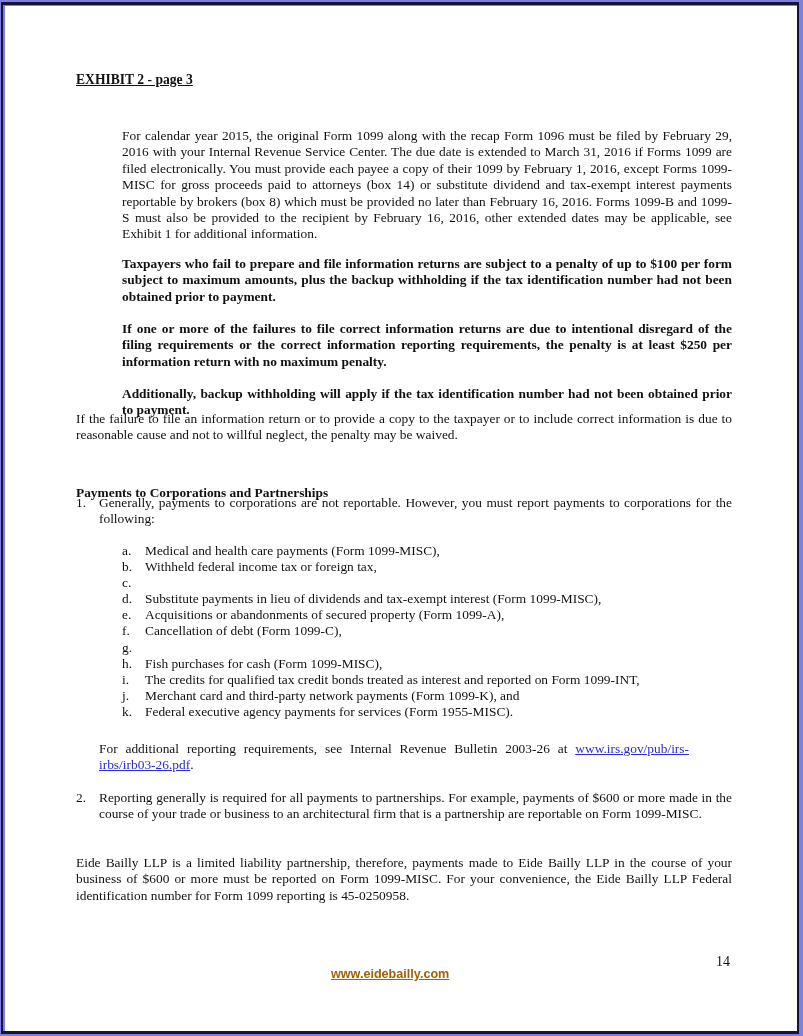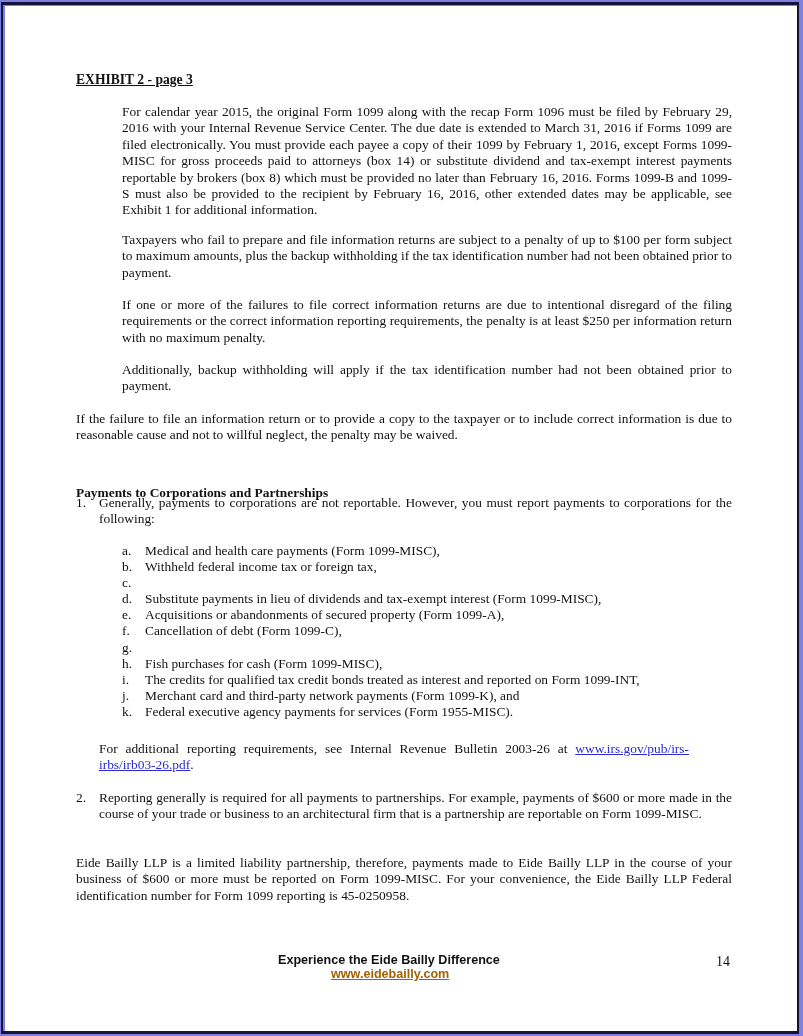--- a/index.html
+++ b/index.html
@@ -53,26 +53,27 @@
       font-size: 13.6px;
     }
     .block {
       position: absolute;
       text-align: justify;
       text-align-last: left;
     }
     .indent-block {
       left: 122px;
       width: 610px;
+      margin-top: 24px;
     }
     .full-block {
       left: 76px;
       width: 656px;
     }
-    .bold { font-weight: normal; }
+    .bold { font-weight: bold; }
     .section-title {
       position: absolute;
       left: 76px;
       top: 461px;
       font-weight: bold;
       margin-top: 24px;
     }
     .num-item {
       position: absolute;
       left: 76px;
@@ -220,17 +221,16 @@
 
   <div class="block" style="left:99px; width:590px; top:741px;"><span>For additional reporting requirements, see Internal Revenue Bulletin 2003-26 at </span><span class="link">www.irs.gov/pub/irs-irbs/irb03-26.pdf</span><span>.</span></div>
 
   <div class="num-item" style="top:790px;">
     <span class="num">2.</span>
     <div class="txt">Reporting generally is required for all payments to partnerships. For example, payments of $600 or more made in the course of your trade or business to an architectural firm that is a partnership are reportable on Form 1099-MISC.</div>
   </div>
 
   <div class="block full-block" style="top:855px;">Eide Bailly LLP is a limited liability partnership, therefore, payments made to Eide Bailly LLP in the course of your business of $600 or more must be reported on Form 1099-MISC.  For your convenience, the Eide Bailly LLP Federal identification number for Form 1099 reporting is 45-0250958.</div>
 
-  <div class="footer-tagline">Experience the Eide Bailly Difference</div>
   <div class="footer-url">www.eidebailly.com</div>
   <div class="page-number">14</div>
 
 </div>
 
 </body></html>

